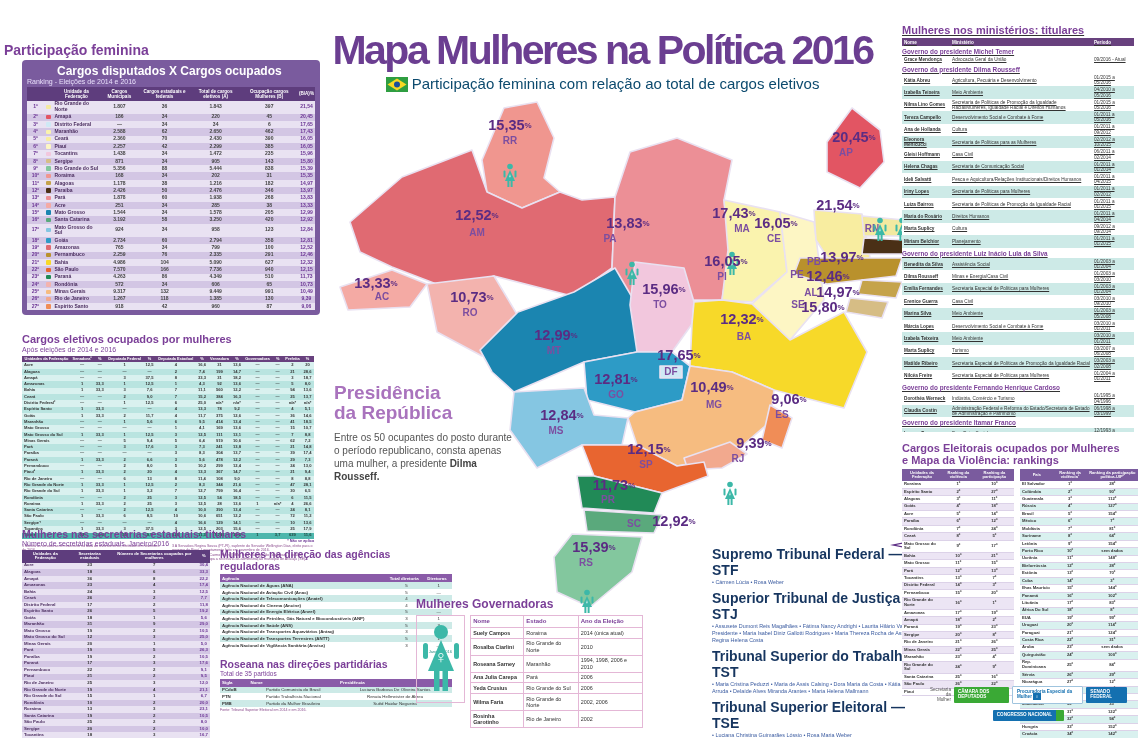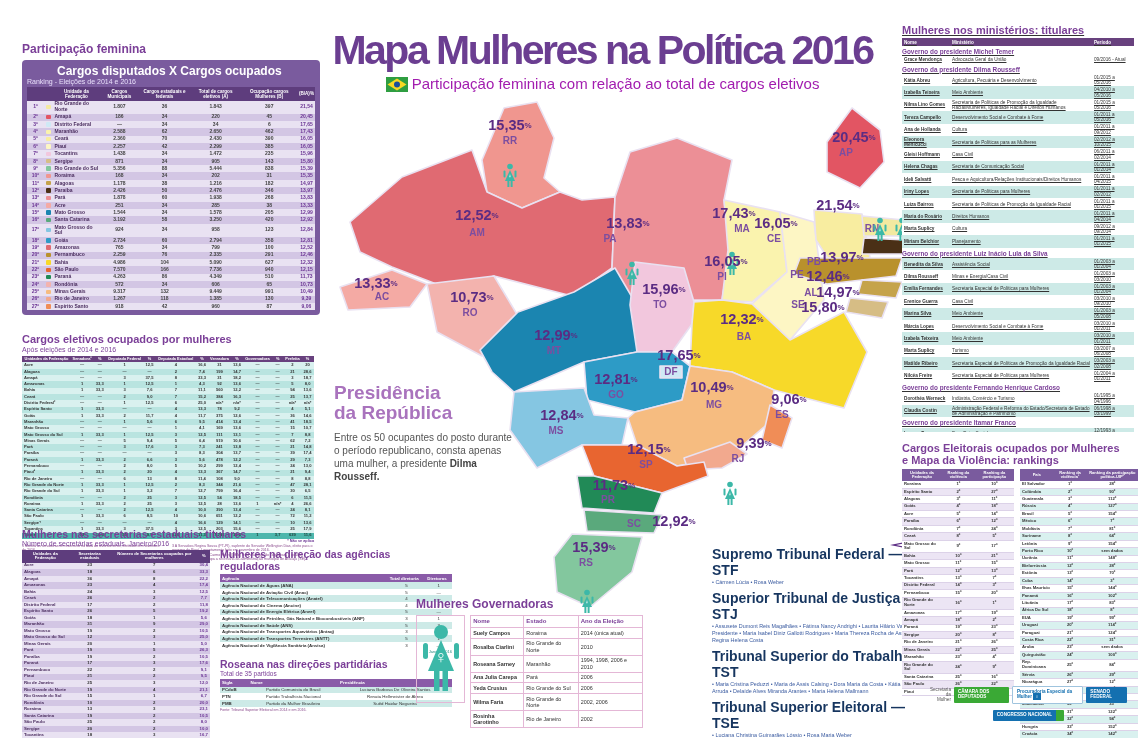--- a/index.html
+++ b/index.html
@@ -75,31 +75,31 @@
   .logo{display:inline-block;color:#fff;font-size:4.6px;font-weight:bold;line-height:1.05;
         padding:3px 4px;border-radius:1px;vertical-align:middle;margin-right:3px;}
 </style>
 </head>
 <body>
 
 <div id="canvas">
 
   <div class="abs" style="left:320px;top:30px;width:565px;text-align:center;">
     <h1 style="font-size:41px;letter-spacing:-2.5px;color:#6b3e91;line-height:1;">Mapa Mulheres na Política 2016</h1>
-    <div style="margin-top:4px;font-size:15px;color:#a21caf;">
+    <div style="margin-top:4px;font-size:15px;color:#0c4a6e;">
       <svg width="22" height="15" viewBox="0 0 22 15" style="vertical-align:-3px">
         <rect width="22" height="15" fill="#2f9e41"></rect>
           <polygon points="11,1.5 20.5,7.5 11,13.5 1.5,7.5" fill="#f8d824"></polygon>
           <circle cx="11" cy="7.5" r="3" fill="#1b4f9c"></circle>
       </svg>
       <span>Participação feminina com relação ao total de cargos eletivos</span>
     </div>
   </div>
 
-  <h2 class="abs ph" style="left:22px;top:42px;font-size:12px;">Participação feminina</h2>
+  <h2 class="abs ph" style="left:4px;top:42px;font-size:14px;">Participação feminina</h2>
 
   <div id="panel1" class="abs" style="left:22px;top:60px;width:288px;">
     <div class="pt">Cargos disputados X Cargos ocupados</div>
     <div class="ps">Ranking - Eleições de 2014 e 2016</div>
     <table class="t1">
         <thead>
           <tr>
             <th></th>
             <th></th>
             <th>Unidade da Federação</th>

